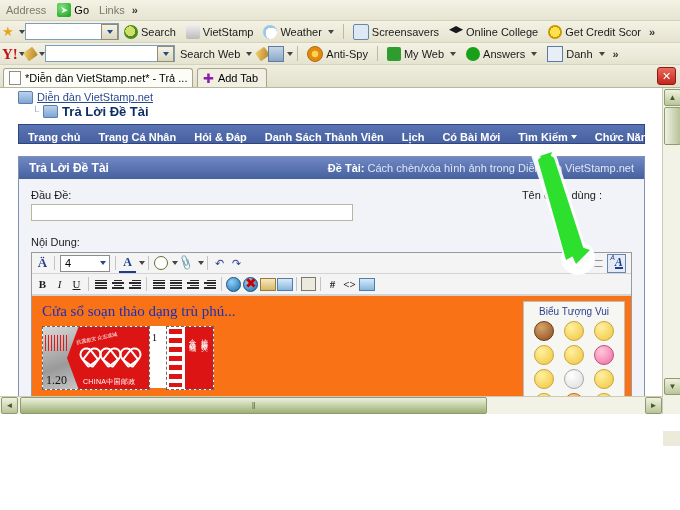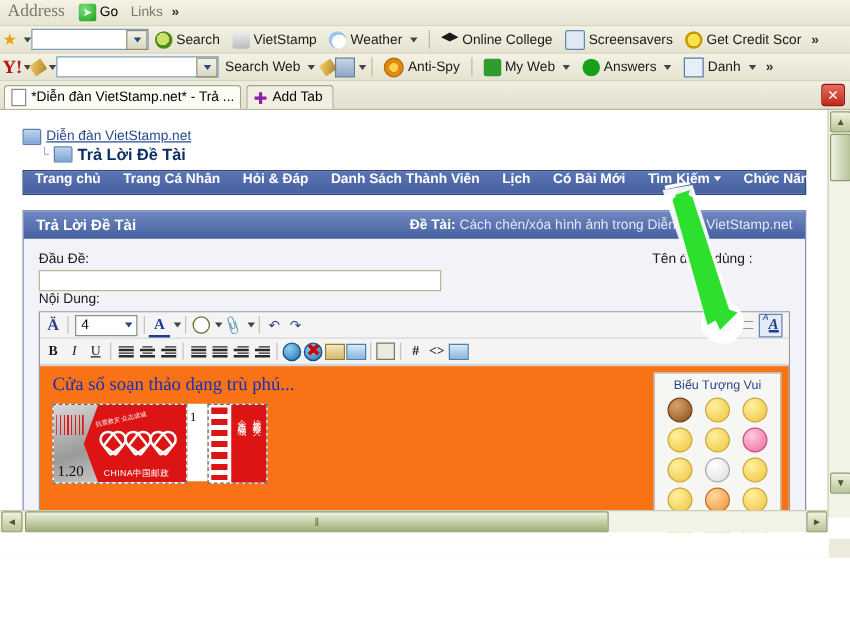--- a/index.html
+++ b/index.html
@@ -12,21 +12,21 @@
   }
   .browser{width:680px;height:446px;background:#e9e8d8;position:relative;overflow:hidden;}
   .blank-bottom{width:680px;height:64px;background:#ffffff;}
 
   
   .addrbar{
     height:20px;display:flex;align-items:center;
     background:linear-gradient(#f3f2e4,#e6e4d2);
     border-bottom:1px solid #d6d3bb;padding:0 2px;
   }
-  .addr-label{color:#7a7a6a;font-size:14px;padding:0 5px 0 4px;white-space:nowrap;font-family:Liberation Serif, serif;}
+  .addr-label{color:#7a7a6a;font-size:11px;padding:0 5px 0 4px;white-space:nowrap;}
   .addr-input{
     flex:1;height:16px;background:#fff;border:1px solid #7f9db9;
     display:flex;align-items:center;padding:0 1px;min-width:0;
   }
   .ie-ico{
     width:13px;height:13px;margin:0 3px 0 1px;flex:0 0 auto;
     background:radial-gradient(circle at 50% 50%,#cfe6f7 0 40%,#2a6fb5 41% 100%);
     border-radius:2px;position:relative;
   }
   .ie-ico:after{
@@ -97,34 +97,34 @@
   .doc-ico{width:10px;height:12px;background:#fff;border:1px solid #8d8d8d;flex:0 0 auto;}
   .plus{color:#8b1fa8;font-weight:bold;font-size:13px;line-height:11px;}
   .close-x{
     position:absolute;right:4px;top:2px;width:17px;height:16px;
     background:linear-gradient(#e96a5e,#c2281b);border:1px solid #8d1a10;border-radius:3px;
     color:#fff;font-size:11px;font-weight:bold;display:flex;align-items:center;justify-content:center;
   }
 
   
   .viewport{position:relative;width:680px;height:360px;background:#ffffff;overflow:hidden;}
-  .pagecanvas{position:absolute;left:0;top:12px;width:663px;height:326px;background:#ffffff;overflow:hidden;}
+  .pagecanvas{position:absolute;left:0;top:0;width:663px;height:326px;background:#ffffff;overflow:hidden;}
 
   .crumbs{padding:2px 0 0 18px;font-size:11px;}
   .crumb-row{display:flex;align-items:center;gap:4px;height:14px;}
   .crumb-row.sub{padding-left:14px;}
   .folder{width:13px;height:11px;background:linear-gradient(#bcd3ee,#7fa6d4);border:1px solid #5c7fae;border-radius:1px 2px 1px 1px;flex:0 0 auto;}
   .crumb-a{color:#2b4b8f;text-decoration:underline;font-size:11px;}
   .crumb-b{color:#0d2f66;font-weight:bold;font-size:13px;}
   .elbow{color:#9aa6bb;font-size:10px;}
 
   .navbar{
     margin:6px 18px 0 18px;height:18px;
     background:linear-gradient(#5b74b4,#47609f);
-    border:1px solid #2e4580;display:flex;align-items:flex-start;
+    border:1px solid #2e4580;display:flex;align-items:flex-end;
   }
   .navitem{color:#ffffff;font-size:11px;font-weight:bold;padding:0 9px;white-space:nowrap;display:flex;align-items:center;gap:3px;}
   .navcaret{width:0;height:0;border-left:3px solid transparent;border-right:3px solid transparent;border-top:4px solid #fff;}
 
   .panel{margin:12px 18px 0 18px;border:1px solid #8290b8;background:#f2f3f8;}
   .panel-head{
     height:22px;background:linear-gradient(#7089c4,#46609f);
     display:flex;align-items:center;justify-content:space-between;padding:0 10px;
   }
   .panel-title{color:#fff;font-size:12px;font-weight:bold;}
@@ -132,21 +132,21 @@
   .panel-sub b{color:#fff;}
 
   .formarea{padding:10px 12px 8px 12px;}
   .row-top{display:flex;align-items:flex-start;justify-content:space-between;}
   .lbl{font-size:11px;color:#1a1a1a;}
   .lbl-r{font-size:11px;color:#1a1a1a;padding-right:30px;}
   .user-val{color:#a6a6a6;}
   .titlefield{
     margin-top:3px;width:320px;height:15px;background:#fff;border:1px solid #b7b79a;
   }
-  .lbl-nd{margin-top:0;}
+  .lbl-nd{margin-top:15px;}
 
   
   .editor{margin-top:4px;border:1px solid #9a9a9a;background:#f4f4f4;}
   .etb{height:20px;display:flex;align-items:center;padding:0 2px;border-bottom:1px solid #d4d4d4;background:#f4f4f4;}
   .etb .sep{background:#c4c4c4;height:14px;margin:0 3px;}
   .ebtn{width:17px;height:17px;display:flex;align-items:center;justify-content:center;font-size:11px;color:#1a1a1a;flex:0 0 auto;}
   .ebtn.sel{border:1px solid #6b84b8;background:#e4eaf6;}
   .combo{
     height:15px;background:#fff;border:1px solid #8d8d8d;display:flex;align-items:center;
     font-size:11px;padding-left:4px;margin:0 2px;
@@ -258,26 +258,26 @@
       <span class="ico i-ref"></span>
       <span>VietStamp</span>
     </div>
     <div class="tb-item">
       <span class="ico i-weather"></span>
       <span>Weather</span>
       <i class="mini-caret"></i>
     </div>
     <span class="sep"></span>
     <div class="tb-item">
+      <span class="ico i-screens"></span>
+      <span>Screensavers</span>
+    </div>
+    <div class="tb-item">
       <span class="ico i-college"></span>
       <span>Online College</span>
-    </div>
-    <div class="tb-item">
-      <span class="ico i-screens"></span>
-      <span>Screensavers</span>
     </div>
     <div class="tb-item">
       <span class="ico i-credit"></span>
       <span>Get Credit Scor</span>
     </div>
     <span class="chev">»</span>
   </div>
 
   <div class="tbrow">
     <span class="ico i-yahoo">Y!</span>

